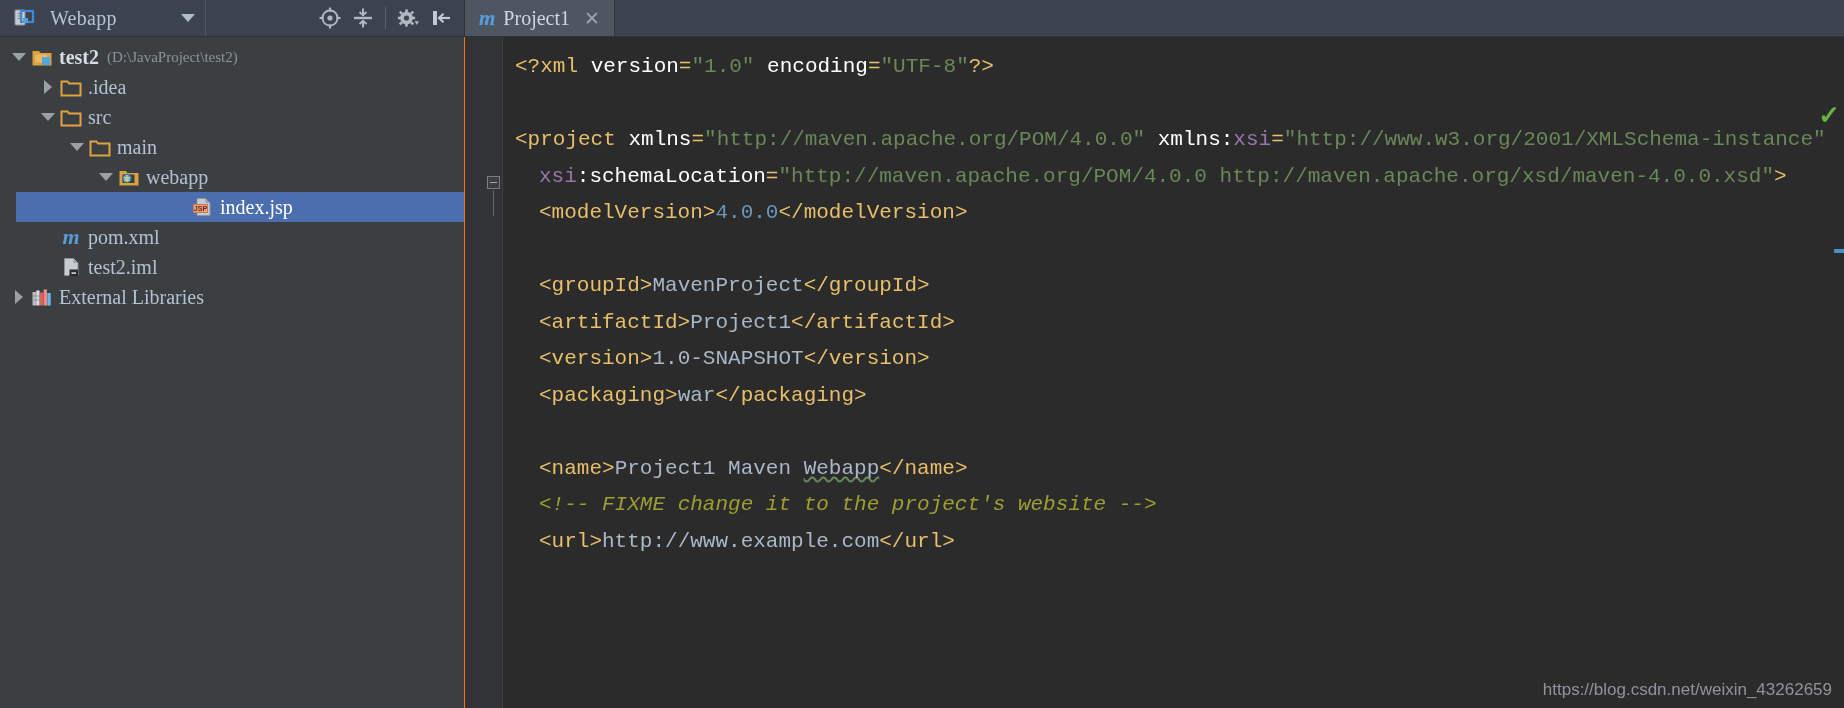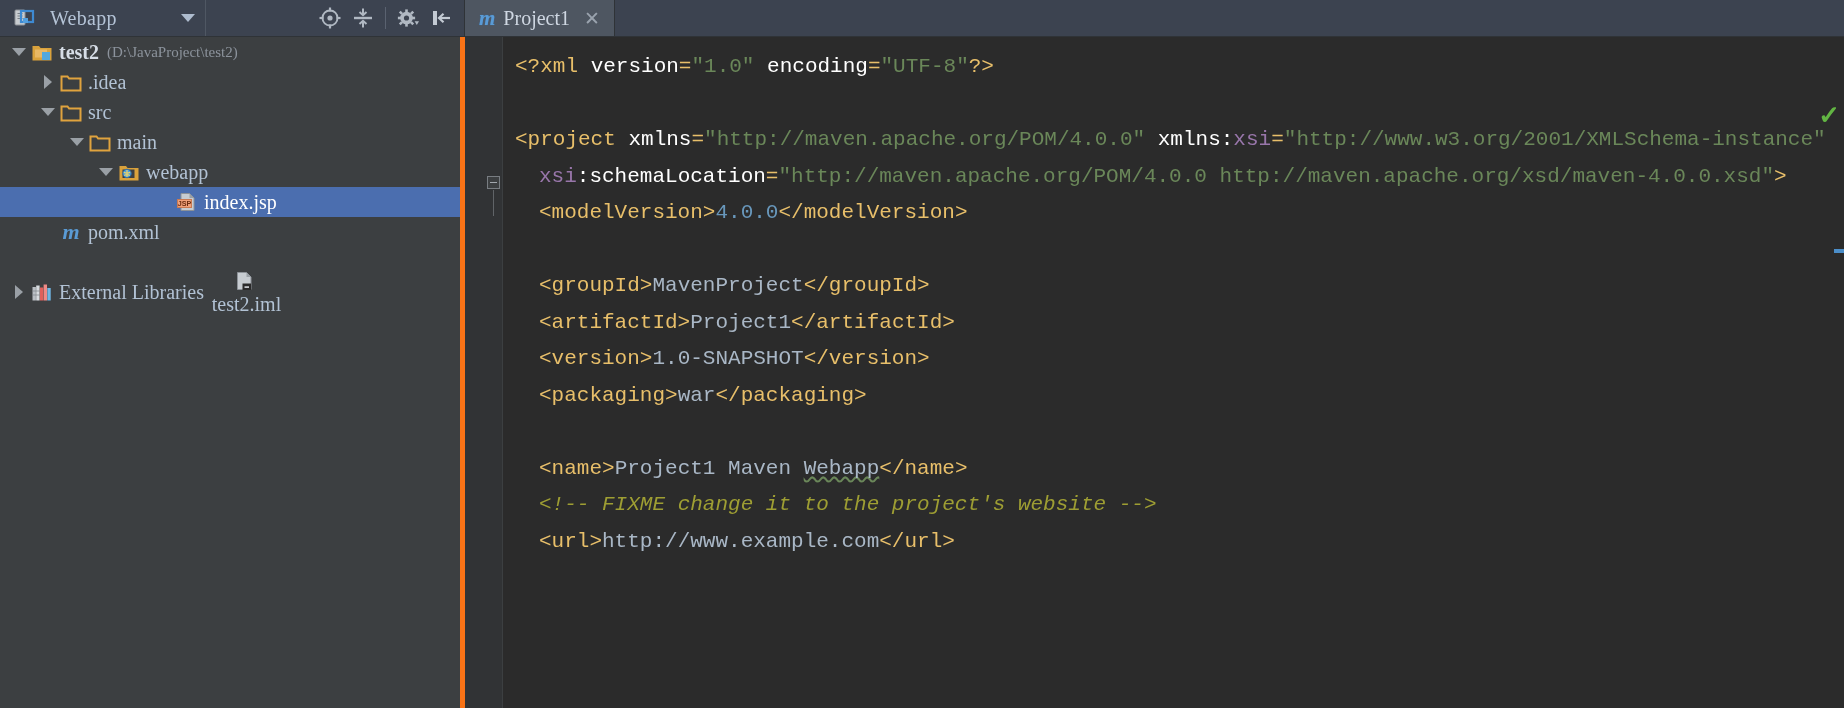--- a/index.html
+++ b/index.html
@@ -65,35 +65,36 @@
     color: #5a9bd5; font-size: 21px; font-style: italic; font-weight: bold;
     font-family: "Liberation Serif", serif; text-shadow: 0 0 1px #3d7cb8;
   }
 
   
   .body-row { display: flex; flex: 1 1 auto; min-height: 0; }
 
   .sidebar {
     width: 465px; flex: 0 0 465px;
     background: #3c3f41;
-    border-right: 5px solid #f97316;
+    border-right: 1px solid #f97316;
+    padding-top: 5px;
     position: relative;
     overflow: hidden;
   }
 
   .tree-row {
     display: flex; align-items: center;
     height: 30px;
     font-size: 20px;
     color: #b2c2d4;
     white-space: nowrap;
     font-family: "Liberation Serif", serif;
     padding-right: 4px;
   }
-  .tree-row.selected { background: #4b6eaf; }
+  .tree-row.selected { background: #4b6eaf; margin-left: 16px; }
   .tree-row.selected .node-label { color: #ffffff; }
   .twisty { width: 22px; flex: 0 0 22px; display: flex; align-items: center; justify-content: center; }
   .tw-down { width:0;height:0;border-left:7px solid transparent;border-right:7px solid transparent;border-top:8px solid #9aa0a6; }
   .tw-right { width:0;height:0;border-top:7px solid transparent;border-bottom:7px solid transparent;border-left:8px solid #9aa0a6; }
   .node-ico { width: 24px; flex: 0 0 24px; display: flex; align-items: center; justify-content: center; margin-right: 5px; }
   .node-label { color: #b2c2d4; }
   .node-label.bold { font-weight: bold; color: #d6dde6; }
   .node-path { color: #8c939c; margin-left: 8px; font-size: 15px; }
 
   
@@ -315,21 +316,21 @@
             </span>
             <span class="node-label">index.jsp</span>
           </div>
           <div class="tree-row" style="padding-left: 37px;">
             <span class="twisty"></span>
             <span class="node-ico">
               <span style="color:#5a9bd5;font-size:22px;font-style:italic;font-weight:bold;font-family:'Liberation Serif',serif;">m</span>
             </span>
             <span class="node-label">pom.xml</span>
           </div>
-          <div class="tree-row" style="padding-left: 37px; flex-direction: column;">
+          <div class="tree-row" style="padding-left: 37px;">
             <span class="twisty"></span>
             <span class="node-ico">
               <svg width="22" height="22" viewBox="0 0 22 22">
                 <path d="M4.5 2.5 h9 l4.5 4.5 v12.5 h-13.5 z" fill="#c7ccd1" stroke="#8d9298"></path>
                 <path d="M13.5 2.5 v4.5 h4.5 z" fill="#9aa0a6"></path>
                 <rect x="9.5" y="13.5" width="8.5" height="6.5" fill="#2b2b2b"></rect>
                 <rect x="11.5" y="16.3" width="4.5" height="1.6" fill="#d6dade"></rect>
               </svg>
             </span>
             <span class="node-label">test2.iml</span>
@@ -359,15 +360,16 @@
     <div class="editor">
       <div class="gutter">
         <div class="fold-marker" style="top:139px;"></div>
         <div class="fold-line" style="top:153px; height:26px;"></div>
       </div>
 
       <div class="code" id="code-host"><div class="ln" style="padding-left: 12px;"><span class="tag">&lt;?xml </span><span class="attr">version</span><span class="tag">=</span><span class="val">"1.0"</span><span class="txt"> </span><span class="attr">encoding</span><span class="tag">=</span><span class="val">"UTF-8"</span><span class="tag">?&gt;</span></div><div class="ln" style="padding-left: 12px;">&nbsp;</div><div class="ln" style="padding-left: 12px;"><span class="tag">&lt;project </span><span class="attr">xmlns</span><span class="tag">=</span><span class="val">"http://maven.apache.org/POM/4.0.0"</span><span class="txt"> </span><span class="attr">xmlns:</span><span class="ns">xsi</span><span class="tag">=</span><span class="val">"http://www.w3.org/2001/XMLSchema-instance"</span></div><div class="ln" style="padding-left: 36px;"><span class="ns">xsi</span><span class="attr">:schemaLocation</span><span class="tag">=</span><span class="val">"http://maven.apache.org/POM/4.0.0 http://maven.apache.org/xsd/maven-4.0.0.xsd"</span><span class="tag">&gt;</span></div><div class="ln" style="padding-left: 36px;"><span class="tag">&lt;modelVersion&gt;</span><span class="num">4.0.0</span><span class="tag">&lt;/modelVersion&gt;</span></div><div class="ln" style="padding-left: 12px;">&nbsp;</div><div class="ln" style="padding-left: 36px;"><span class="tag">&lt;groupId&gt;</span><span class="txt">MavenProject</span><span class="tag">&lt;/groupId&gt;</span></div><div class="ln" style="padding-left: 36px;"><span class="tag">&lt;artifactId&gt;</span><span class="txt">Project1</span><span class="tag">&lt;/artifactId&gt;</span></div><div class="ln" style="padding-left: 36px;"><span class="tag">&lt;version&gt;</span><span class="txt">1.0-SNAPSHOT</span><span class="tag">&lt;/version&gt;</span></div><div class="ln" style="padding-left: 36px;"><span class="tag">&lt;packaging&gt;</span><span class="txt">war</span><span class="tag">&lt;/packaging&gt;</span></div><div class="ln" style="padding-left: 12px;">&nbsp;</div><div class="ln" style="padding-left: 36px;"><span class="tag">&lt;name&gt;</span><span class="txt">Project1 Maven </span><span class="txt spell">Webapp</span><span class="tag">&lt;/name&gt;</span></div><div class="ln" style="padding-left: 36px;"><span class="cmt">&lt;!-- </span><span class="cmt">FIXME change it to the project's website </span><span class="cmt">--&gt;</span></div><div class="ln" style="padding-left: 36px;"><span class="tag">&lt;url&gt;</span><span class="txt">http://www.example.com</span><span class="tag">&lt;/url&gt;</span></div></div>
 
       <div class="scroll-check">✓</div>
       <div class="right-edge-mark"></div>
+      <div class="watermark">https://blog.csdn.net/weixin_43262659</div>
     </div>
   </div>
 </div>
 
 </body></html>

